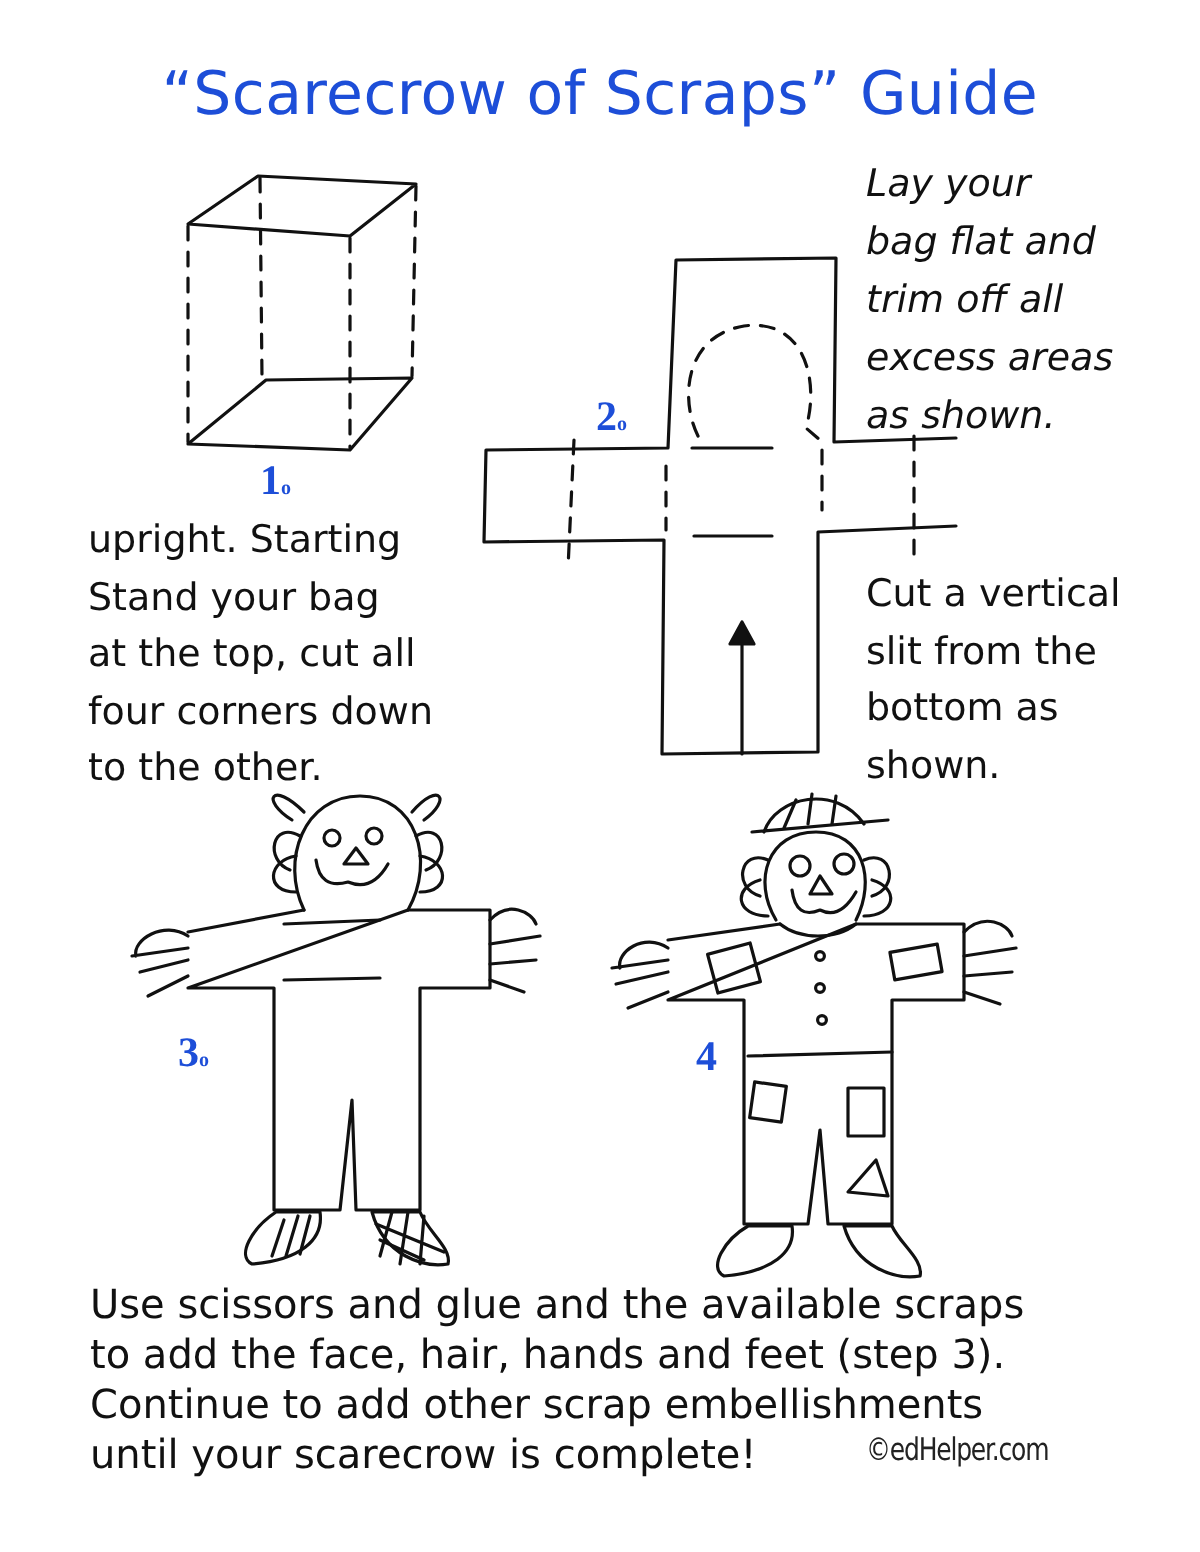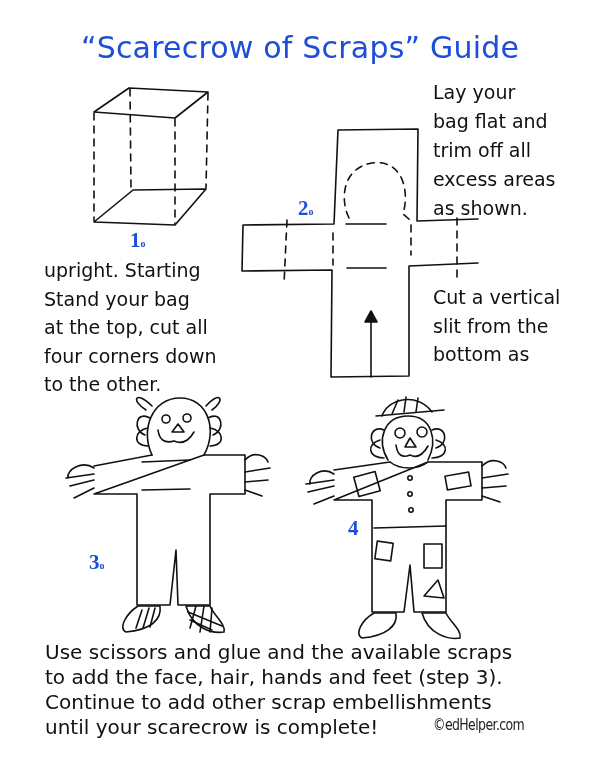--- a/index.html
+++ b/index.html
@@ -11,21 +11,21 @@
       position: absolute; left: 0; top: 30px; width: 600px; text-align: center;
       font-size: 30px; letter-spacing: 0.2px; color: #1d4ed8;
     }
     .txt {
       position: absolute; font-size: 19px; line-height: 28.5px; color: #111;
       white-space: nowrap;
     }
     .txt div { height: 28.5px; }
     #step1-text { left: 44px; top: 256px; }
     #step2-text { left: 433px; top: 78px; line-height: 29px; }
-    #step2-text div { height: 29px; }
+    #step2-text div { height: 29px; font-style: italic; }
     #step2b-text { left: 433px; top: 283px; }
     #final-text { left: 45px; top: 640px; font-size: 20px; line-height: 25px; }
     #final-text div { height: 25px; }
     .copyright {
       position: absolute; left: 433px; top: 715px; font-size: 12.5px;
       letter-spacing: -0.6px; color: #222; transform: scaleY(1.25); transform-origin: left top;
     }
     svg.art { position: absolute; left: 0; top: 0; width: 600px; height: 776px; }
     svg.art path, svg.art line, svg.art rect, svg.art circle, svg.art ellipse, svg.art polygon, svg.art polyline {
       stroke: #111; fill: none; stroke-width: 1.6; stroke-linecap: round; stroke-linejoin: round;
@@ -109,21 +109,21 @@
     <polygon points="424,596 438,580 444,598"></polygon>
     <path d="M334 474 C322 466 308 476 310 484 M334 486 L308 492 M334 496 L314 504 M334 480 L306 484"></path>
     <path d="M482 466 C492 456 504 462 506 468 M482 478 L508 474 M482 488 L506 486 M482 496 L500 502"></path>
     <path d="M374 613 L396 613 C398 626 386 636 362 638 C354 634 362 620 374 613 Z"></path>
     <path d="M422 613 L446 613 C450 622 462 630 460 638 C448 640 428 634 422 613 Z"></path>
   </g>
 </svg>
 
 <div class="step-num" style="left:130px; top:228px;"><span>1</span><span class="dot">o</span></div>
 <div class="step-num" style="left:298px; top:196px;"><span>2</span><span class="dot">o</span></div>
-<div class="step-num" style="left:89px; top:514px;margin-top:36px;"><span>3</span><span class="dot">o</span></div>
+<div class="step-num" style="left:89px; top:514px;"><span>3</span><span class="dot">o</span></div>
 <div class="step-num" style="left:348px; top:516px;"><span>4</span></div>
 
 <div class="txt" id="step1-text">
   <div>upright. Starting</div>
   <div>Stand your bag</div>
   <div>at the top, cut all</div>
   <div>four corners down</div>
   <div>to the other.</div>
 </div>
 
@@ -132,20 +132,21 @@
   <div>bag flat and</div>
   <div>trim off all</div>
   <div>excess areas</div>
   <div>as shown.</div>
 </div>
 
 <div class="txt" id="step2b-text">
   <div>Cut a vertical</div>
   <div>slit from the</div>
   <div>bottom as</div>
+  <div>shown.</div>
 </div>
 
 <div class="txt" id="final-text">
   <div>Use scissors and glue and the available scraps</div>
   <div>to add the face, hair, hands and feet (step 3).</div>
   <div>Continue to add other scrap embellishments</div>
   <div>until your scarecrow is complete!</div>
 </div>
 
 <div class="copyright">©edHelper.com</div>

